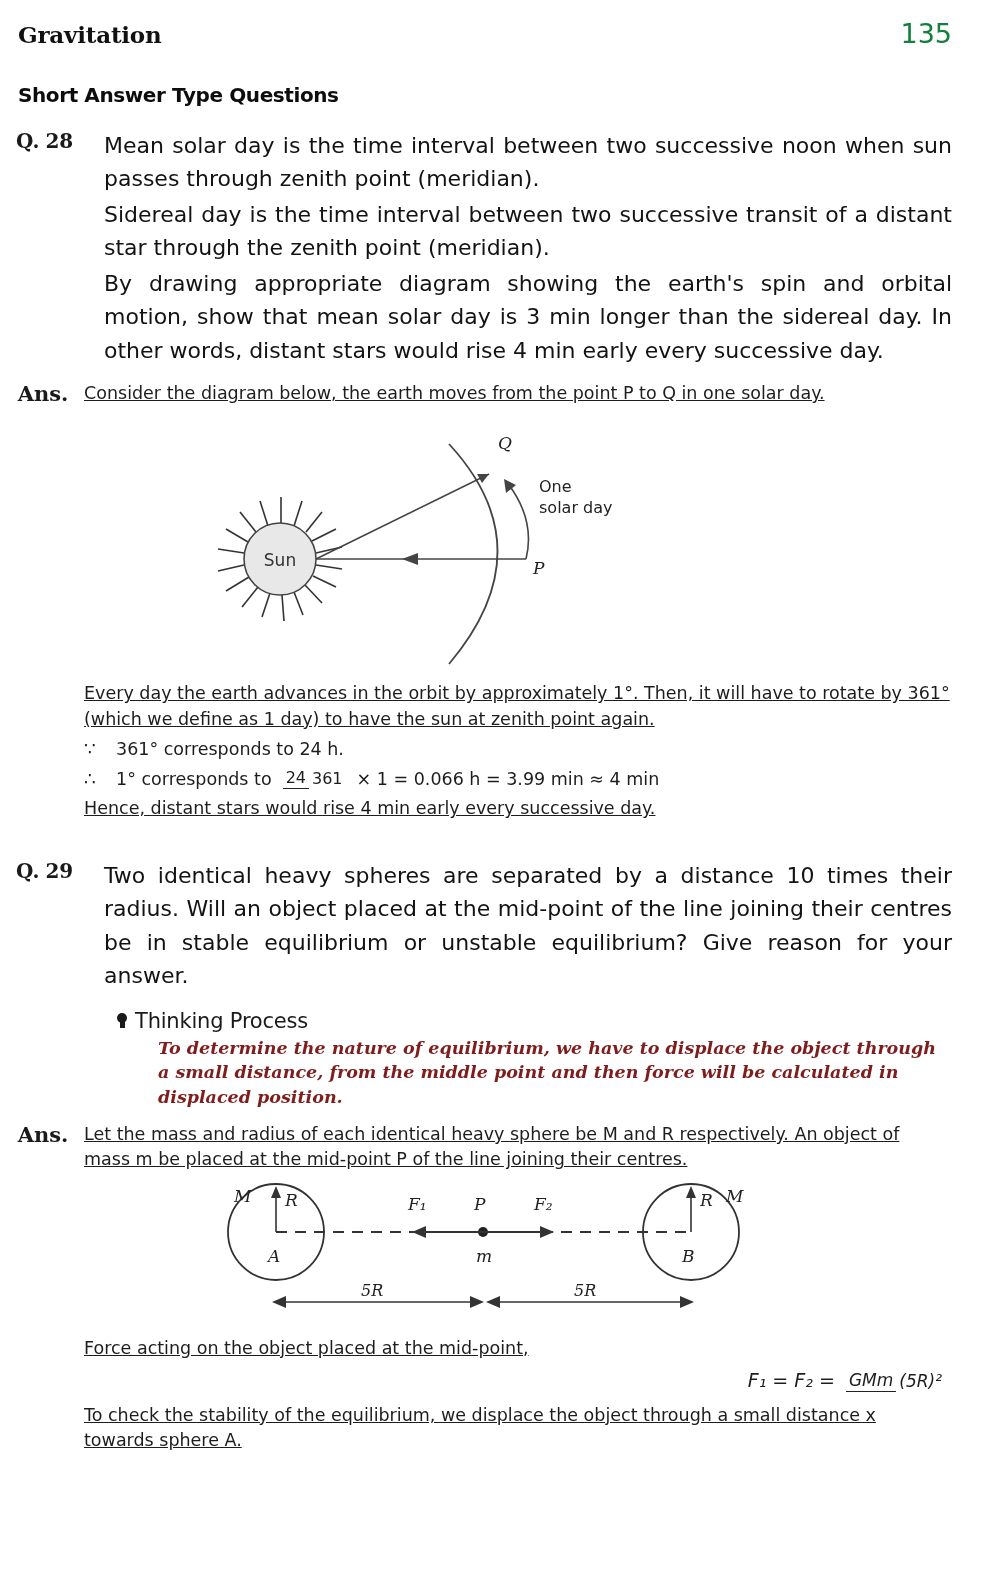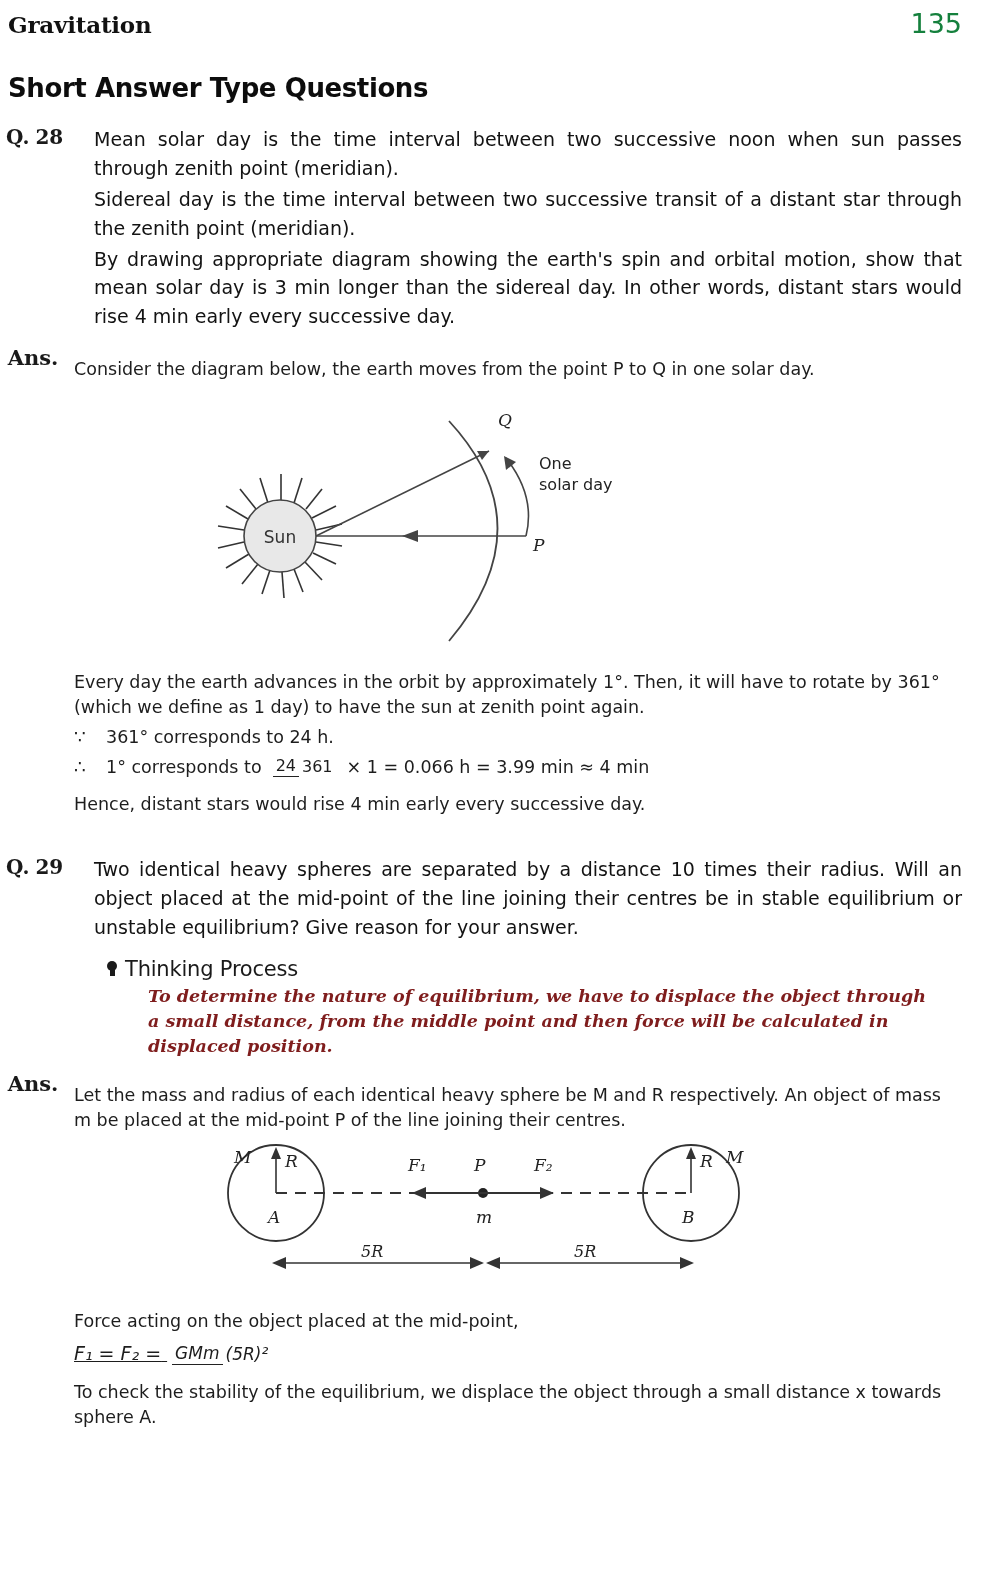--- a/index.html
+++ b/index.html
@@ -11,21 +11,21 @@
     width: 1000px;
     min-height: 1572px;
     font-family: "DejaVu Sans", sans-serif;
     color: #1a1a1a;
     position: relative;
   }
   .page {
     width: 972px;
     min-height: 1572px;
     position: relative;
-    padding: 2px;
+    padding: 12px;
     box-sizing: border-box;
   }
 
   
   .header {
     display: flex;
     align-items: baseline;
     justify-content: space-between;
     padding: 6px 8px 0 6px;
   }
@@ -40,21 +40,21 @@
     font-family: "DejaVu Sans", sans-serif;
     font-size: 27px;
     color: #15803d;
     letter-spacing: 0px;
   }
 
   
   .section-heading {
     font-family: "DejaVu Sans", sans-serif;
     font-weight: bold;
-    font-size: 26px;
+    font-size: 20px;
     letter-spacing: -0.4px;
     margin: 34px 0 4px 6px;
     color: #0d0d0d;
   }
 
   
   .qblock {
     display: flex;
     align-items: flex-start;
     margin-top: 22px;
@@ -71,21 +71,21 @@
     white-space: nowrap;
   }
   .q-label .qnum {
     margin-left: 6px;
   }
   .q-body {
     flex: 1 1 auto;
     padding-right: 8px;
   }
   .q-text {
-    font-size: 19px;
+    font-size: 22px;
     line-height: 1.52;
     text-align: justify;
     color: #131313;
   }
   .q-text p {
     margin: 0 0 2px 0;
   }
 
   
   .ansblock {
@@ -105,21 +105,22 @@
     color: #1a1a1a;
   }
   .ans-body {
     flex: 1 1 auto;
     padding-right: 10px;
     font-size: 17.5px;
     line-height: 1.45;
     color: #1d1d1d;
   }
   .ans-body p {
-    margin: 12px 0 3px 0;
+    margin: 0 0 3px 0;
+    text-decoration: underline;
   }
 
   
   .thinking-wrap {
     margin: 14px 0 6px 104px;
   }
   .thinking-head {
     display: flex;
     align-items: center;
     gap: 7px;
@@ -186,24 +187,23 @@
   .frac .num {
     padding: 0 3px 1px 3px;
     border-bottom: 1.3px solid #222;
   }
   .frac .den {
     padding: 1px 3px 0 3px;
   }
   .ital { font-style: italic; }
 
   .formula-center {
-    text-align: left;
-    margin: 6px 0 0 0;
+    text-align: right;
+    margin: 6px 0 8px 0;
     font-size: 19px;
-    text-decoration: underline;
   }
   .formula-center .frac { font-size: 17px; }
 
   
   .figure {
     display: flex;
     justify-content: center;
     margin: 10px 0 6px 0;
   }
 

